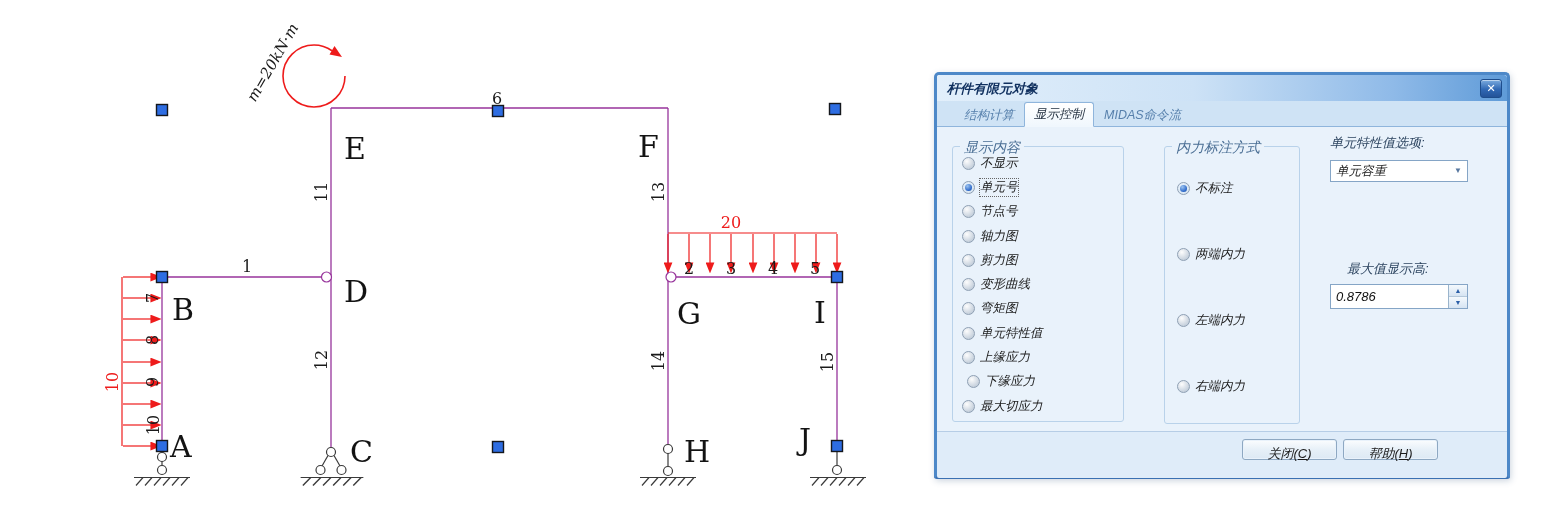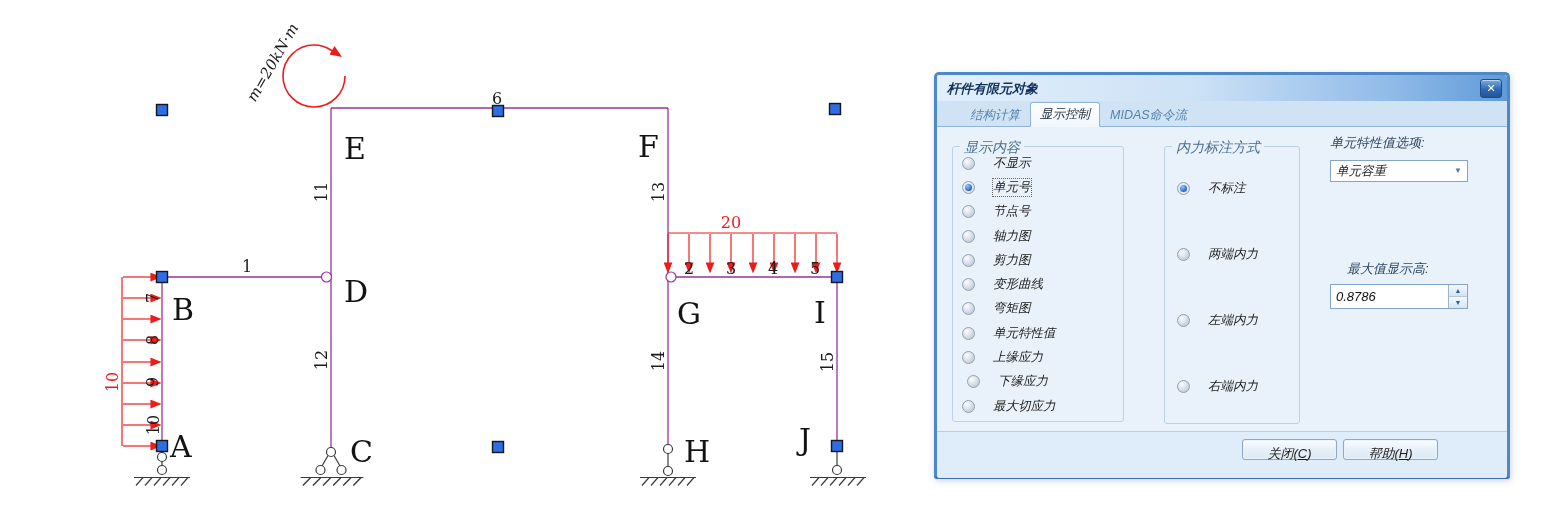--- a/index.html
+++ b/index.html
@@ -22,31 +22,31 @@
        border:3px solid #4d88c8;border-bottom-color:#3a70b2;border-radius:5px 5px 3px 3px;
        background:#e9f2fb;box-shadow:inset 0 0 0 1px rgba(255,255,255,.75),1px 2px 6px rgba(60,90,130,.25);font-style:italic;}
   .titlebar{position:relative;height:26px;background:linear-gradient(90deg,#e2effb 0%,#cde2f6 45%,#8fbae8 80%,#5f9bd8 100%);
             border-radius:3px 3px 0 0;}
   .title{position:absolute;left:10px;top:5px;font-size:13px;font-weight:bold;color:#10305f;}
   .closebtn{position:absolute;right:5px;top:4px;width:20px;height:17px;border-radius:3px;
             background:linear-gradient(#7cacdf,#3068b4 55%,#245399);border:1px solid #1e4d8c;
             color:#fff;font-size:11px;font-weight:bold;text-align:center;line-height:16px;
             box-shadow:inset 0 1px 0 rgba(255,255,255,.5);cursor:pointer;}
   .tabbar{position:relative;height:25px;background:#cfe3f5;border-bottom:1px solid #8fb5dc;
-          display:flex;align-items:flex-end;padding-left:23px;}
+          display:flex;align-items:flex-end;padding-left:17px;}
   .tab{height:22px;line-height:22px;padding:0 9px;font-size:12.5px;color:#5780ac;
        margin-bottom:-1px;border:1px solid transparent;cursor:pointer;}
   .tab.checked{background:linear-gradient(#ffffff,#f0f7fd);border:1px solid #8fb5dc;
        border-bottom:1px solid #f0f7fd;border-radius:3px 3px 0 0;color:#1c2a3a;height:23px;}
   .content{position:relative;height:304px;background:#e9f2fb;}
   .groupbox{position:absolute;border:1px solid #b9d2ea;border-radius:3px;}
   .grouplabel{position:absolute;top:-8px;left:7px;padding:0 4px;background:#e9f2fb;
               font-size:14px;color:#4a6e94;}
   #grp-display{left:15px;top:19px;width:172px;height:276px;padding-top:4px;box-sizing:border-box;}
-  .opt{display:flex;align-items:center;height:24.3px;padding-left:9px;gap:18px;font-size:12.5px;color:#1b1b1b;cursor:pointer;}
+  .opt{display:flex;align-items:center;height:24.3px;padding-left:9px;gap:5px;font-size:12.5px;color:#1b1b1b;cursor:pointer;}
   #grp-display .opt:nth-child(11){padding-left:14px;}
   .radio{flex:0 0 13px;width:13px;height:13px;border-radius:50%;box-sizing:border-box;
          background:radial-gradient(circle at 35% 30%,#fdfdfd,#cfd8e2 60%,#b2c0d0);
          border:1px solid #8fa0b4;}
   .radio.checked{background:radial-gradient(circle at 35% 30%,#e8f2fc,#d4e2ee);position:relative;}
   .radio.checked::after{content:"";position:absolute;left:2px;top:2px;width:7px;height:7px;border-radius:50%;
          background:radial-gradient(circle at 35% 30%,#9cc4f0,#2a66c8 70%,#17417e);}
   .optlabel{white-space:nowrap;}
   .optlabel.focus{outline:1px dotted #666;}
   #grp-force{left:227px;top:19px;width:134px;height:276px;}

